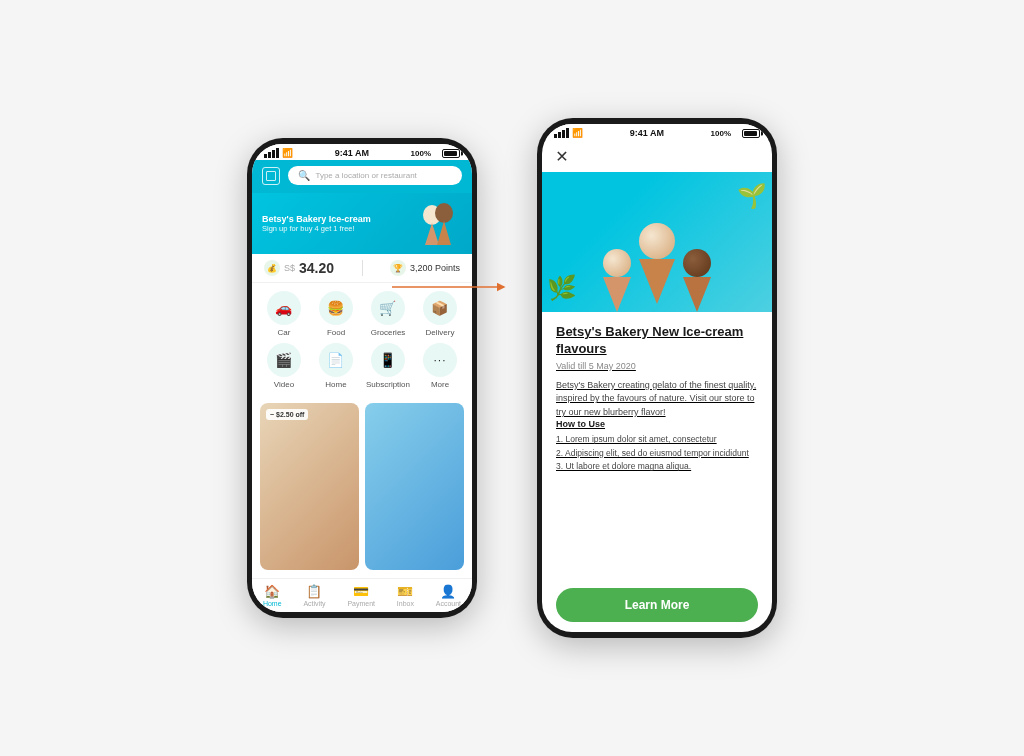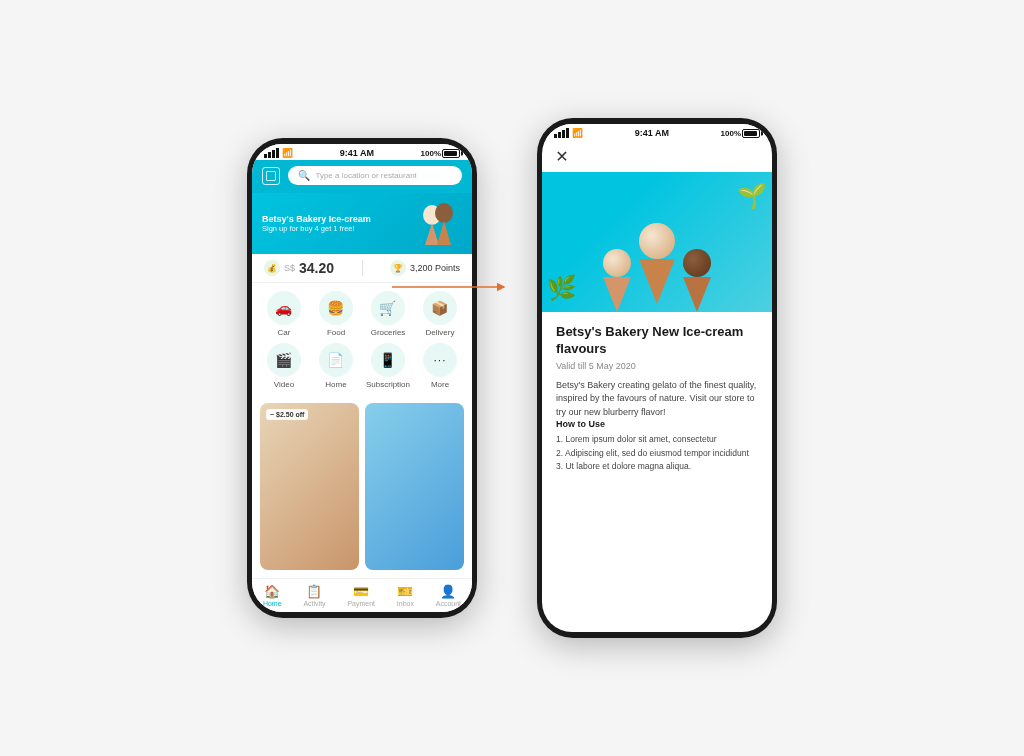--- a/index.html
+++ b/index.html
@@ -75,21 +75,21 @@
       display: flex;
       justify-content: space-between;
       align-items: center;
       padding: 4px 12px 2px;
       font-size: 9px;
       font-weight: 600;
       color: #111;
       flex-shrink: 0;
     }
     .status-left { display: flex; align-items: center; gap: 3px; }
-    .status-right { display: flex; align-items: center; gap: 1px; }
+    .status-right { display: flex; align-items: center; gap: 11px; }
     .signal-bars { display: flex; gap: 1px; align-items: flex-end; }
     .signal-bar { width: 3px; background: #111; }
     .battery-icon { width: 18px; height: 9px; border: 1.5px solid #111; border-radius: 2px; position: relative; display: flex; align-items: center; padding: 1px; }
     .battery-icon::after { content: ''; position: absolute; right: -4px; top: 50%; transform: translateY(-50%); width: 2px; height: 5px; background: #111; border-radius: 0 1px 1px 0; }
     .battery-fill { background: #111; height: 100%; border-radius: 1px; }
 
     
     .left-phone-content {
       flex: 1;
       display: flex;
@@ -295,20 +295,21 @@
       transform: translateX(-50%);
       display: flex;
       gap: 8px;
       align-items: flex-end;
     }
 
     .detail-body {
       flex: 1;
       padding: 12px 14px;
       overflow-y: auto;
+      text-decoration: underline;
     }
     .detail-title {
       font-size: 13px;
       font-weight: 700;
       color: #1a1a1a;
       margin-bottom: 3px;
       line-height: 1.3;
     }
     .detail-valid {
       font-size: 9px;
@@ -590,18 +591,21 @@
           <div class="detail-valid">Valid till 5 May 2020</div>
           <div class="detail-desc">Betsy's Bakery creating gelato of the finest quality, inspired by the favours of nature. Visit our store to try our new blurberry flavor!</div>
           <div class="how-to-use">How to Use</div>
           <div class="how-to-list">
             <div>1. Lorem ipsum dolor sit amet, consectetur</div>
             <div>2. Adipiscing elit, sed do eiusmod tempor incididunt</div>
             <div>3. Ut labore et dolore magna aliqua.</div>
           </div>
         </div>
 
+        <div class="detail-footer">
+          <button class="learn-more-btn">Learn More</button>
+        </div>
 
       </div>
     </div>
   </div>
 
 </div>
 
 </body></html>

